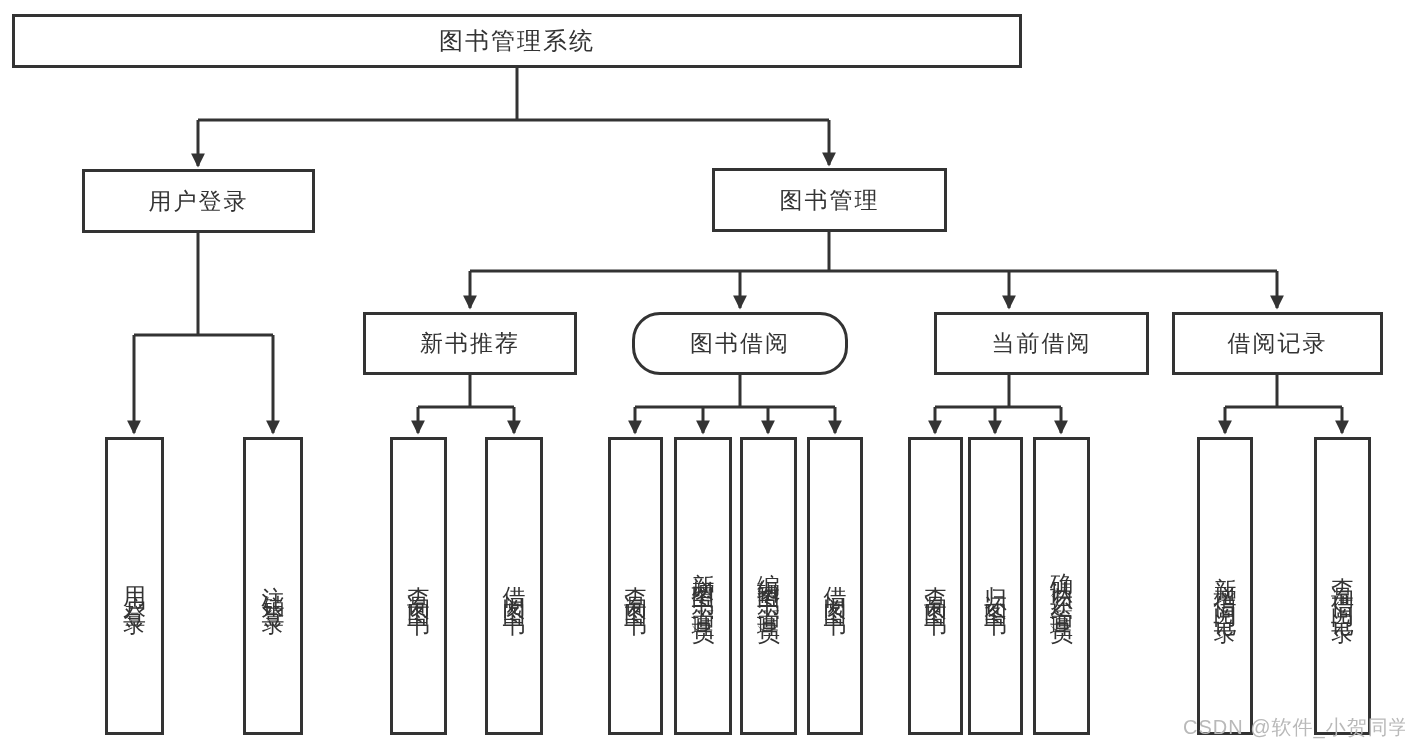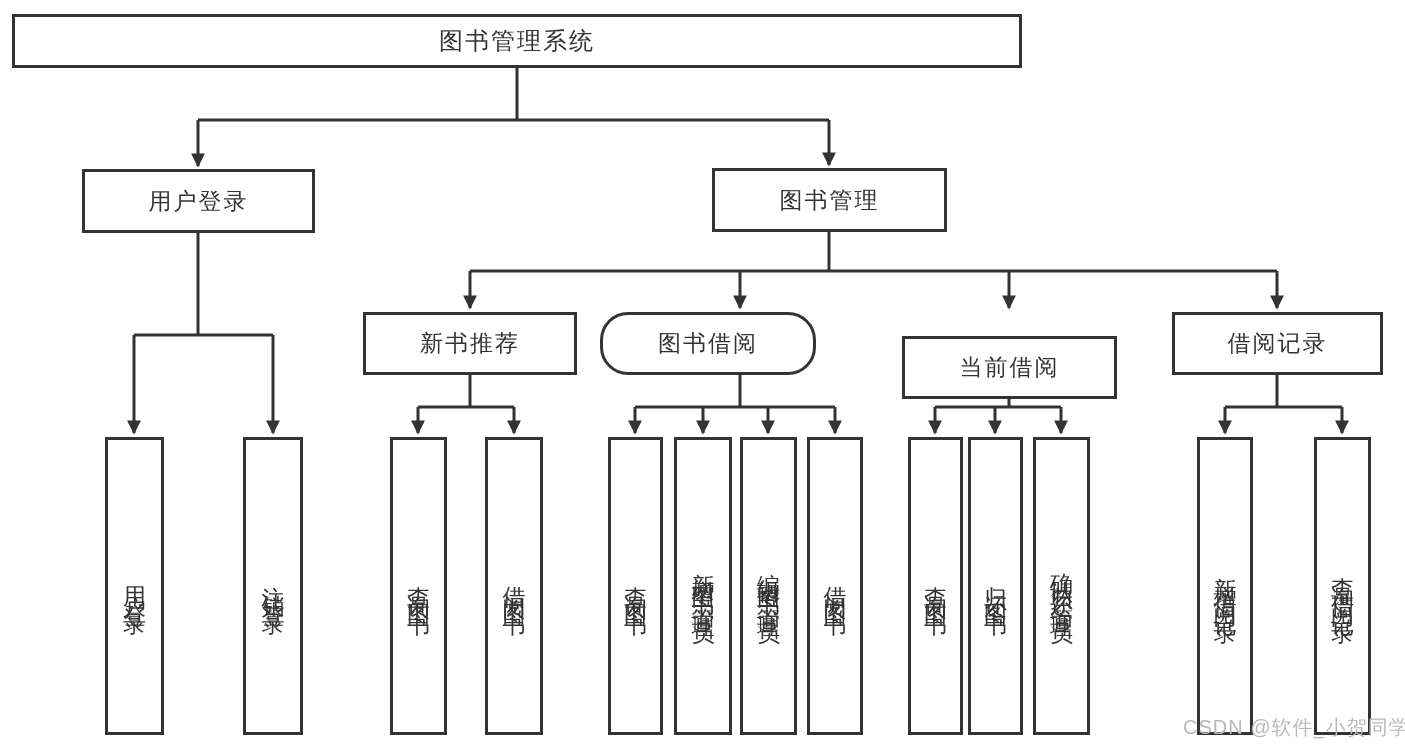--- a/index.html
+++ b/index.html
@@ -109,22 +109,22 @@
     <path class="wire" d="M1225 407 V433" marker-end="url(#arrow)"></path>
     <path class="wire" d="M1342 407 V433" marker-end="url(#arrow)"></path>
   </svg>
 
   <div class="node root" style="left:12px;top:14px;width:1010px;height:54px;">图书管理系统</div>
 
   <div class="node" style="left:82px;top:169px;width:233px;height:64px;">用户登录</div>
   <div class="node" style="left:363px;top:312px;width:214px;height:63px;">新书推荐</div>
 
   <div class="node" style="left:712px;top:168px;width:235px;height:64px;">图书管理</div>
-  <div class="node" style="left:600px;top:312px;width:216px;height:63px;border-radius:28px;">图书借阅</div>
-  <div class="node" style="left:902px;top:312px;width:215px;height:63px;margin-top:24px;">当前借阅</div>
+  <div class="node" style="left:632px;top:312px;width:216px;height:63px;border-radius:28px;">图书借阅</div>
+  <div class="node" style="left:934px;top:312px;width:215px;height:63px;">当前借阅</div>
   <div class="node" style="left:1172px;top:312px;width:211px;height:63px;">借阅记录</div>
 
   <div class="leaf" style="left:105px;top:437px;width:59px;height:298px;">
     <span class="vtext">用户登录</span>
   </div>
   <div class="leaf" style="left:243px;top:437px;width:60px;height:298px;">
     <span class="vtext">注销登录</span>
   </div>
 
   <div class="leaf" style="left:390px;top:437px;width:57px;height:298px;">

